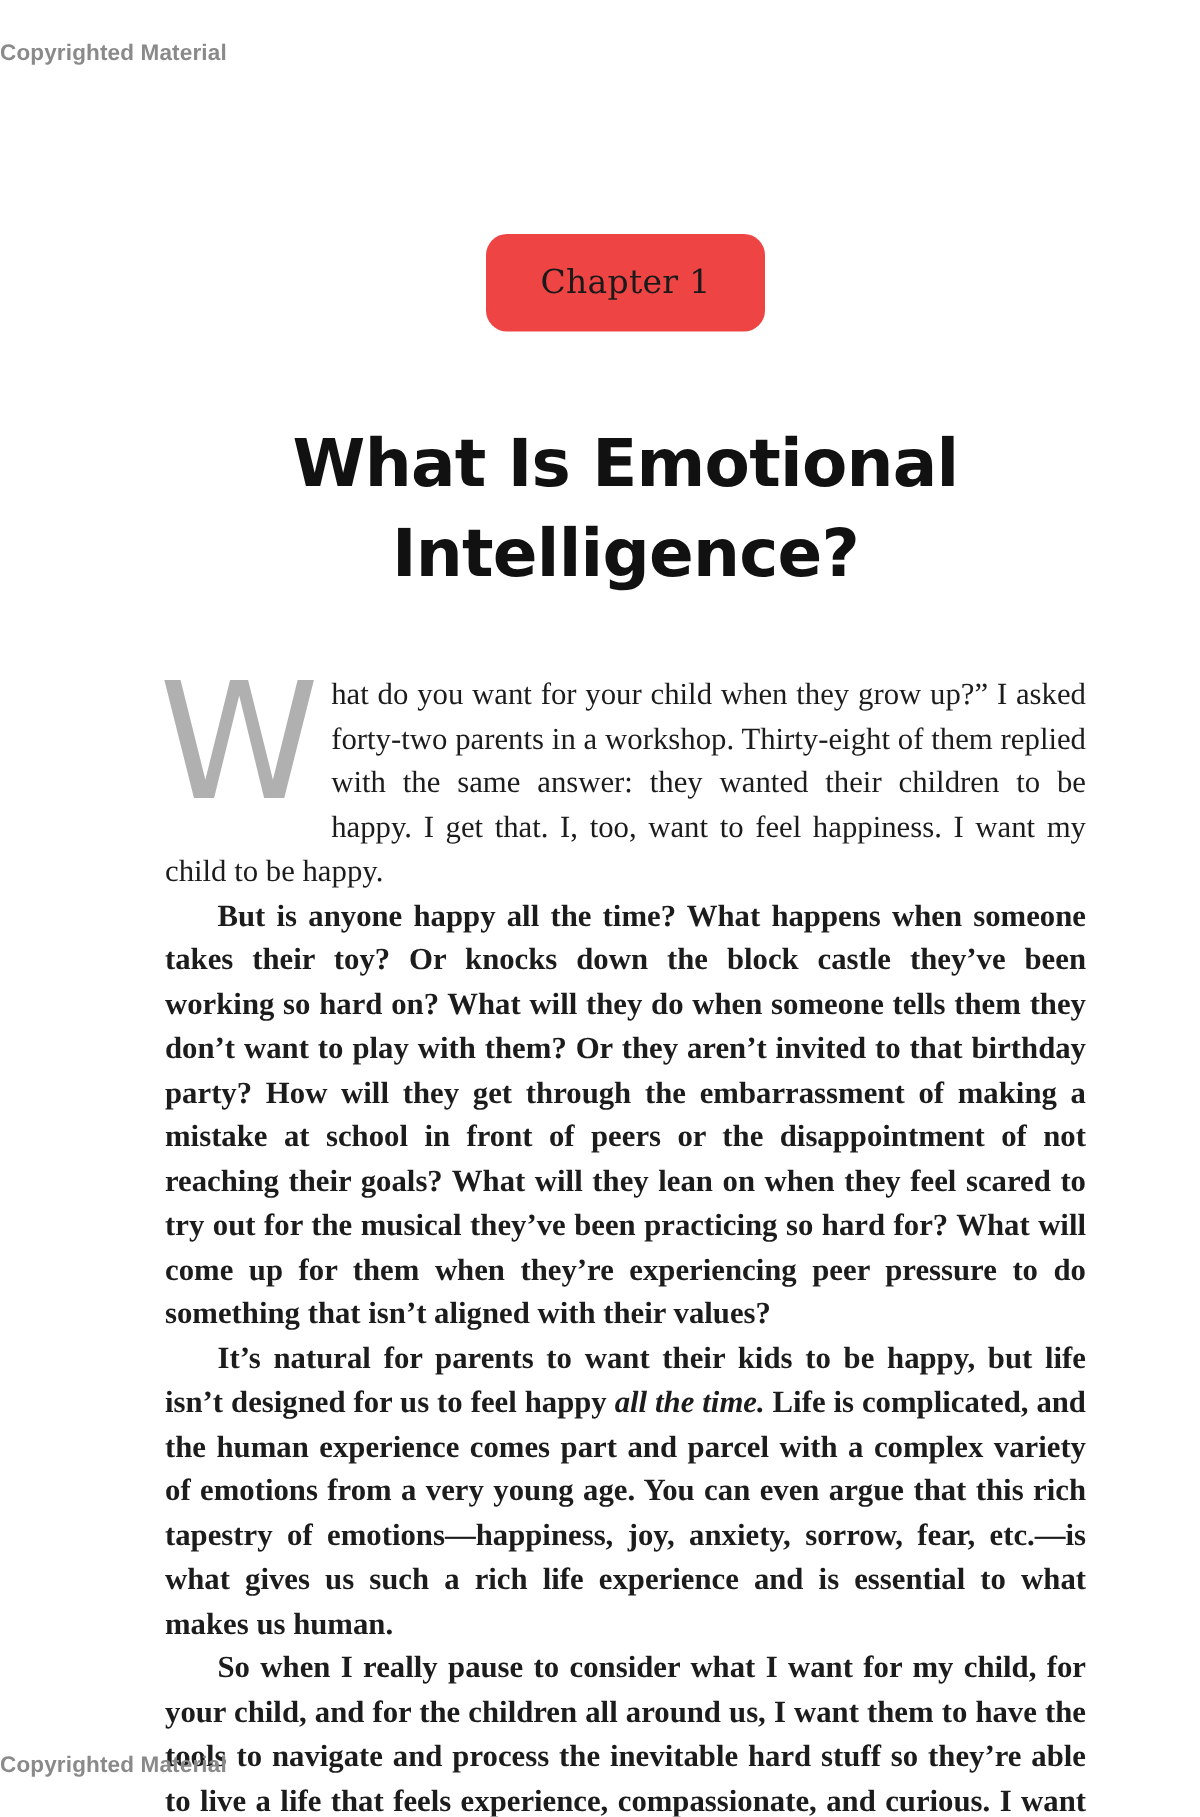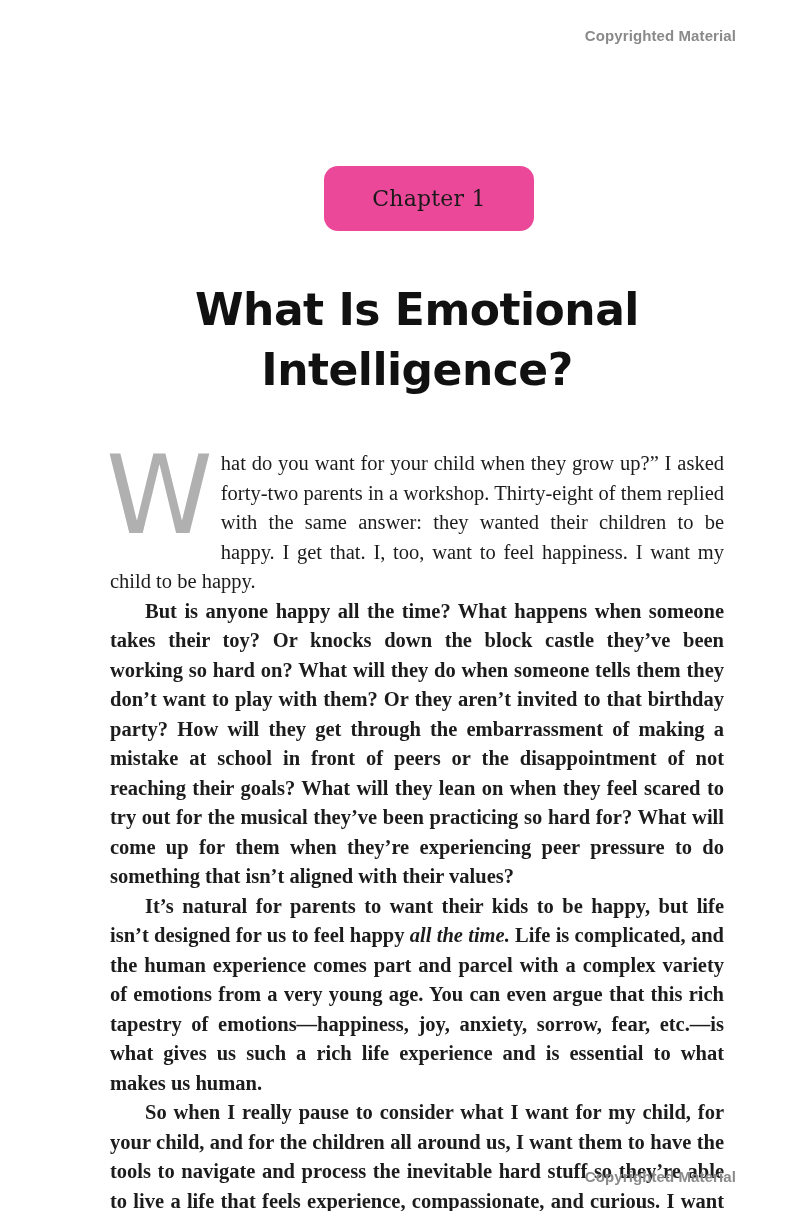--- a/index.html
+++ b/index.html
@@ -11,37 +11,37 @@
       width: 800px;
       height: 1211px;
       position: relative;
       overflow: hidden;
       color: #1a1a1a;
     }
     .watermark {
       position: absolute;
       left: 0;
       width: 736px;
-      text-align: right;
+      text-align: left;
       font-family: "Liberation Sans", sans-serif;
       font-weight: bold;
       font-size: 15px;
       color: #8a8a8a;
       letter-spacing: 0.1px;
     }
     .watermark.top { top: 27px; }
     .watermark.bottom { top: 1168px; }
 
     .chapter-box {
       position: absolute;
       left: 324px;
-      top: 166px;
-      width: 210px;
+      top: 156px;
+      width: 186px;
       height: 65px;
-      background: #ec4899;
+      background: #ef4444;
       border-radius: 14px;
       display: flex;
       align-items: center;
       justify-content: center;
     }
     .chapter-label {
       font-family: "DejaVu Serif", serif;
       font-size: 22px;
       color: #1a1a1a;
       letter-spacing: 0.2px;

